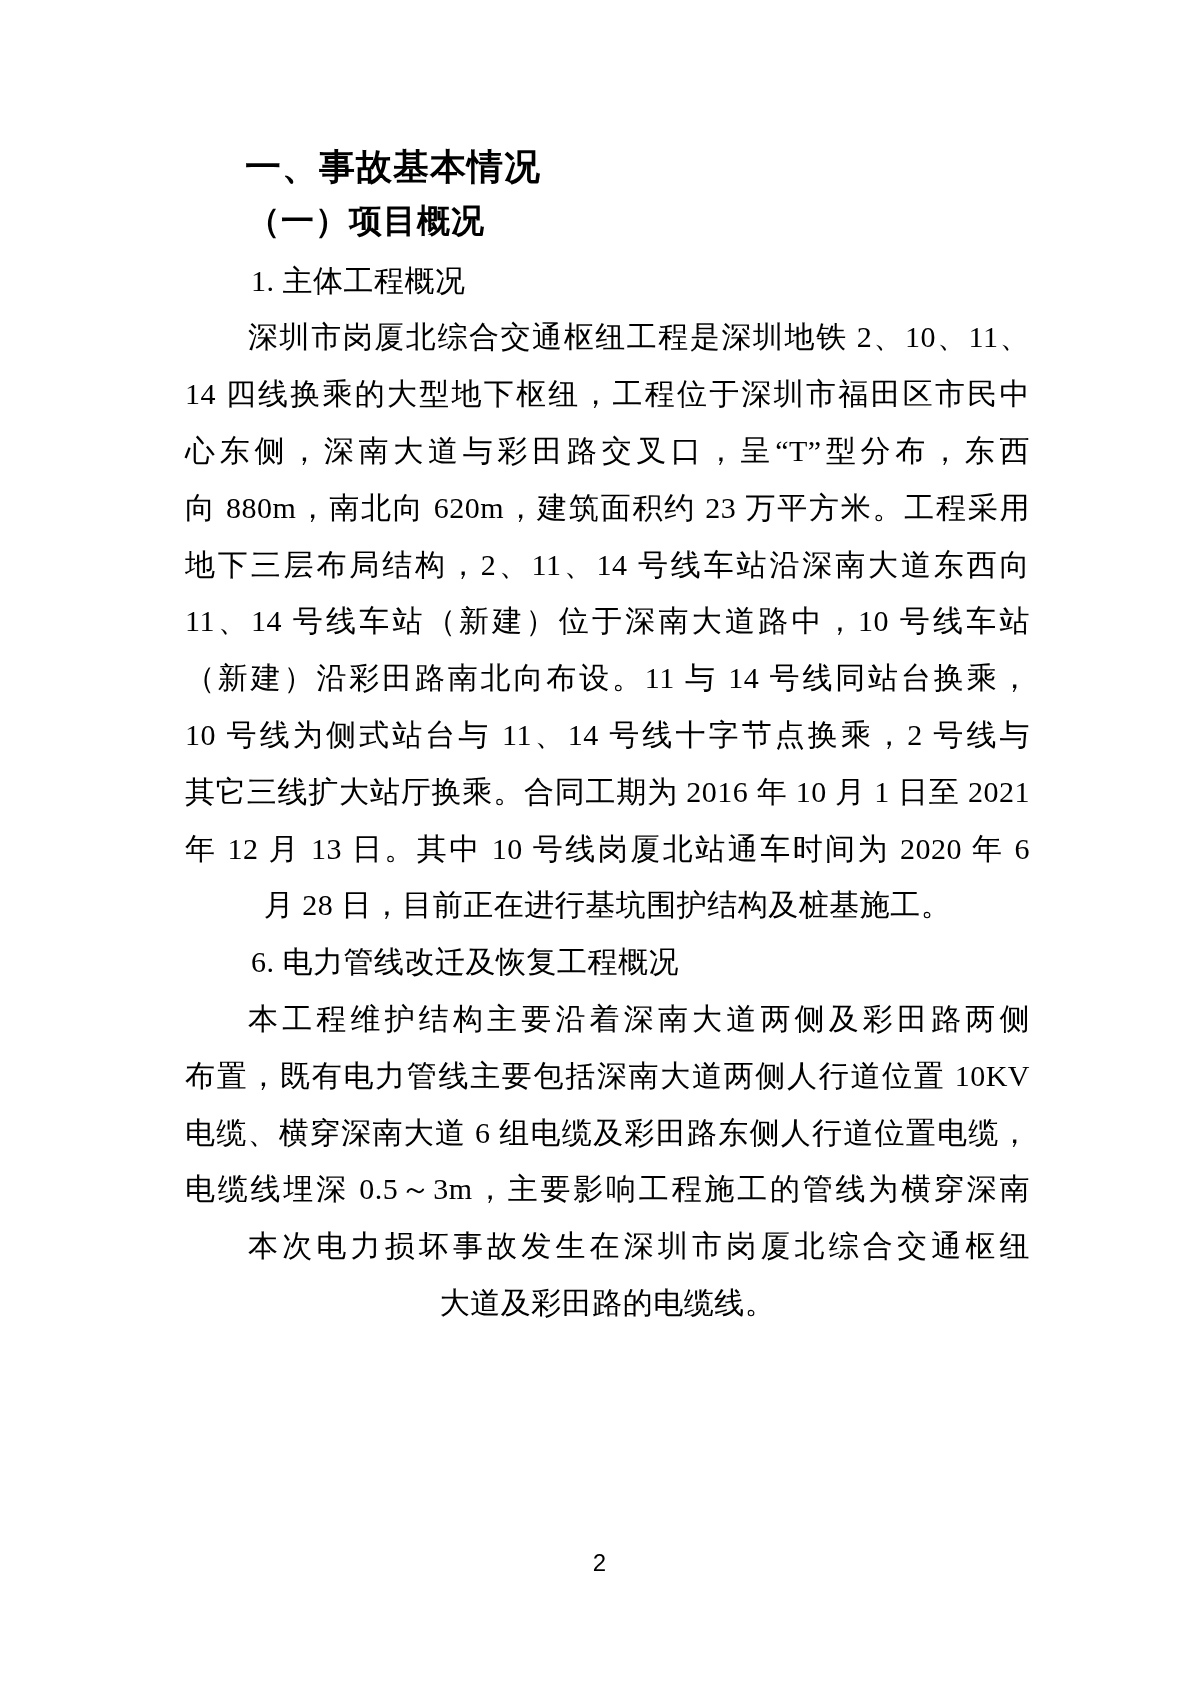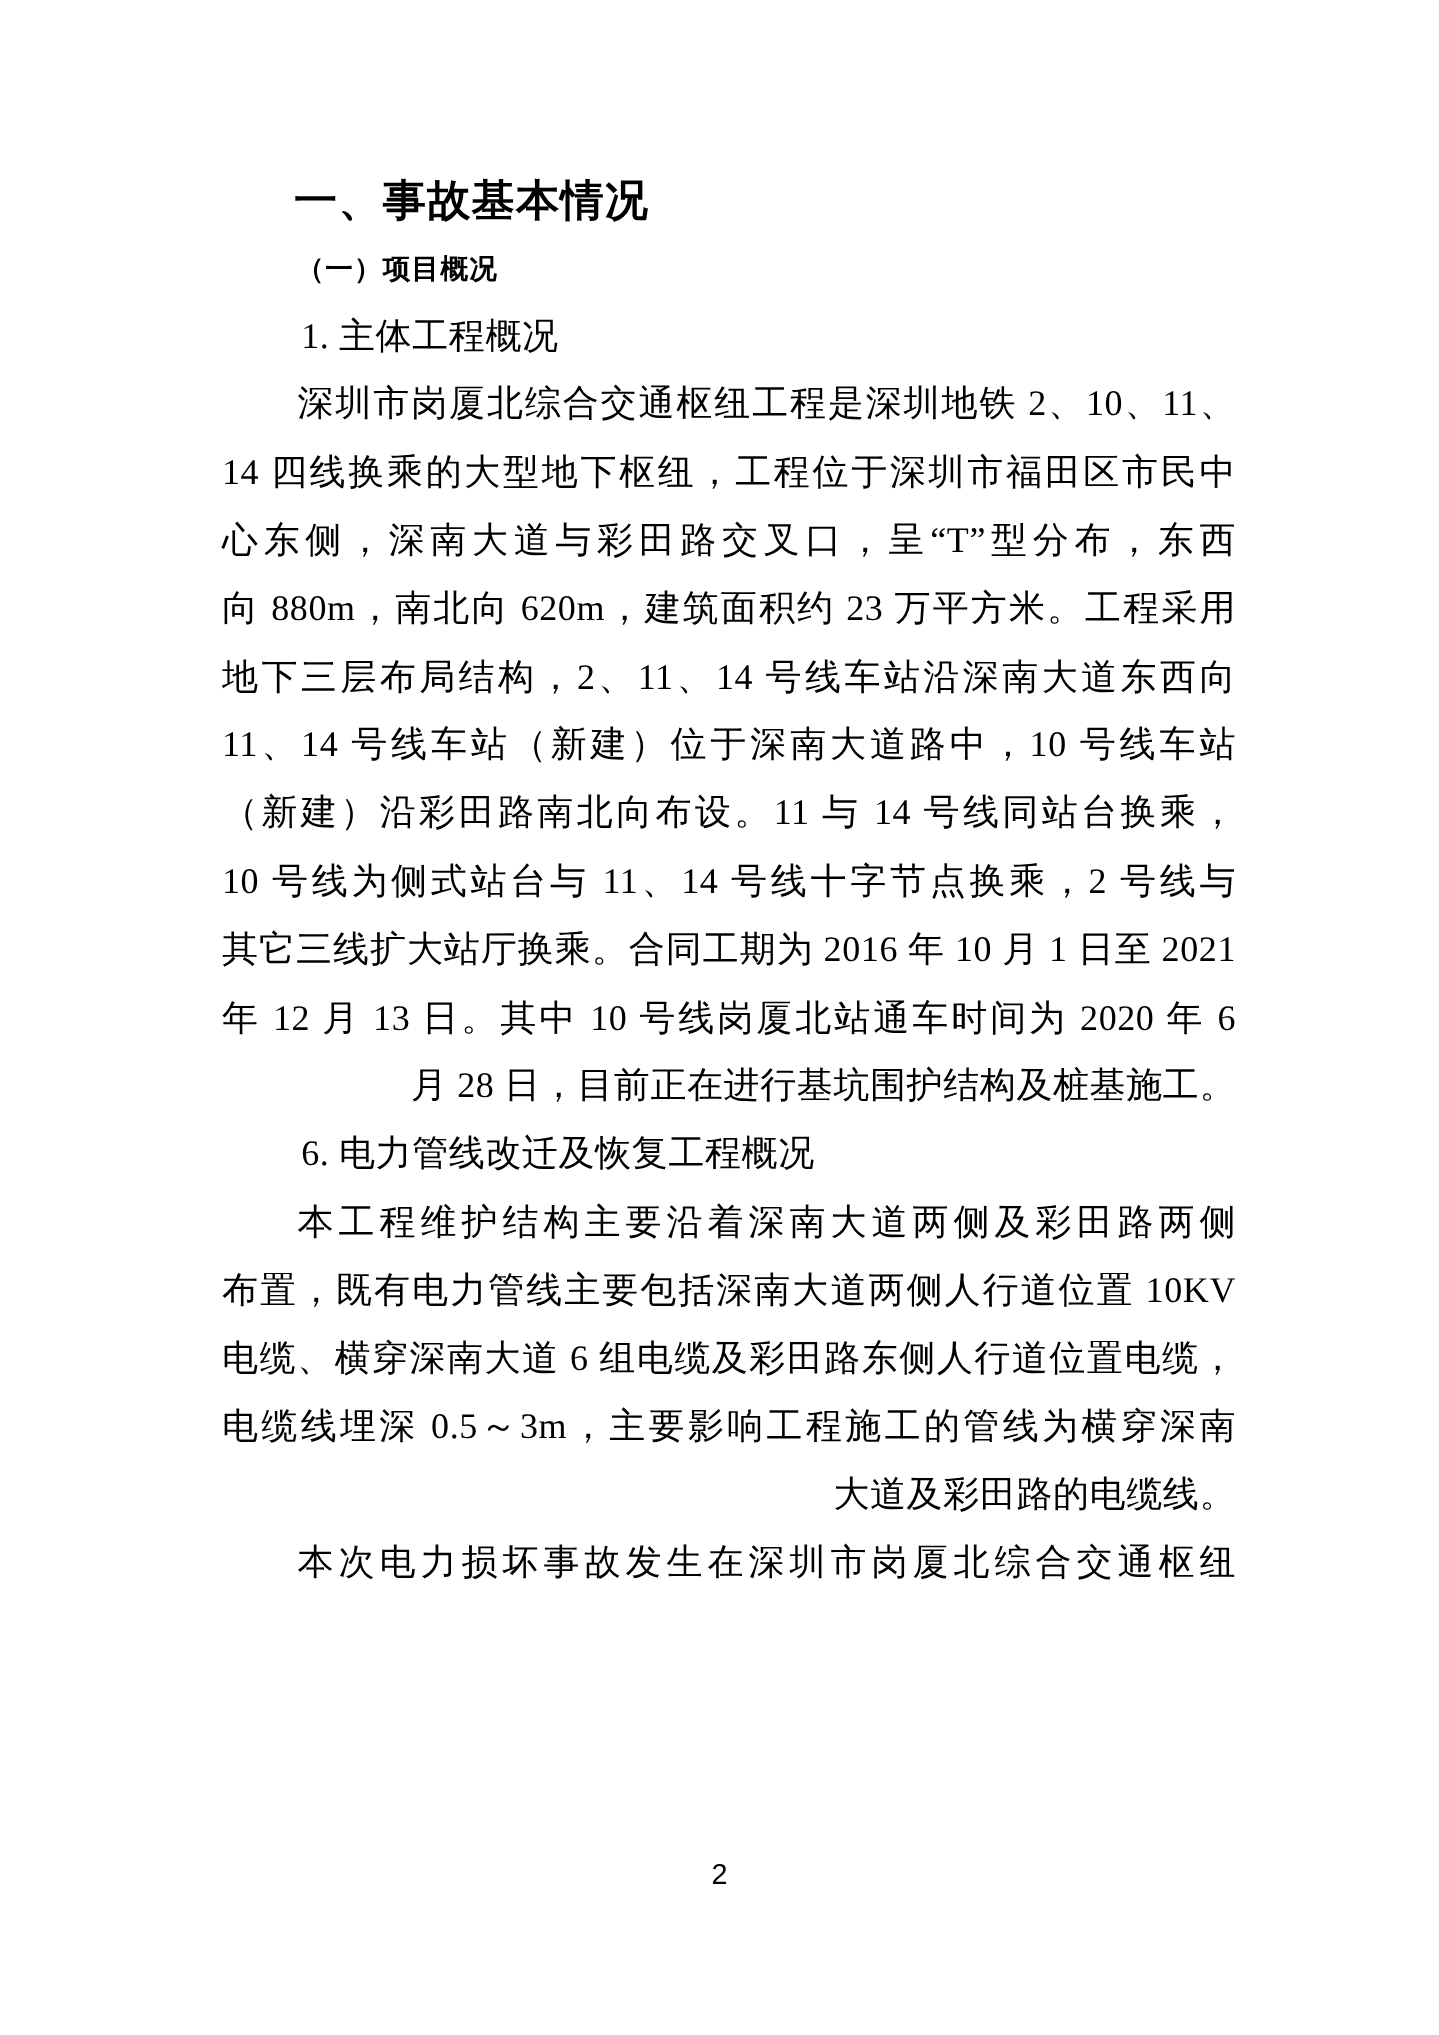--- a/index.html
+++ b/index.html
@@ -38,23 +38,23 @@
   
   .ln.h1 {
     font-family: "Liberation Sans", "DejaVu Sans", sans-serif;
     font-weight: 700;
     font-size: 36px;
     padding-left: 60px;
     letter-spacing: 1px;
   }
   
   .ln.h2 {
-    font-family: Liberation Sans, sans-serif;
+    font-family: Liberation Mono, monospace;
     font-weight: 700;
-    font-size: 23px;
+    font-size: 33px;
     padding-left: 62px;
     letter-spacing: 1px;
   }
   
   .ln.h3 {
     padding-left: 66px;
   }
   
   .ln.full {
     text-align: justify;
@@ -63,21 +63,21 @@
   }
   
   .ln.first {
     text-indent: 63px;
     text-align: justify;
     text-align-last: justify;
     text-justify: inter-character;
   }
   
   .ln.last {
-    text-align: right;
+    text-align: center;
   }
   .pagenum {
     position: absolute;
     left: 0;
     top: 1548px;
     width: 1199px;
     text-align: center;
     font-family: "Liberation Sans", "DejaVu Sans", sans-serif;
     font-size: 24px;
     line-height: 30px;
@@ -101,17 +101,17 @@
     <div class="ln full">（新建）沿彩田路南北向布设。11 与 14 号线同站台换乘，</div>
     <div class="ln full">10 号线为侧式站台与 11、14 号线十字节点换乘，2 号线与</div>
     <div class="ln full">其它三线扩大站厅换乘。合同工期为 2016 年 10 月 1 日至 2021</div>
     <div class="ln full">年 12 月 13 日。其中 10 号线岗厦北站通车时间为 2020 年 6</div>
     <div class="ln last">月 28 日，目前正在进行基坑围护结构及桩基施工。</div>
     <div class="ln h3">6. 电力管线改迁及恢复工程概况</div>
     <div class="ln first">本工程维护结构主要沿着深南大道两侧及彩田路两侧</div>
     <div class="ln full">布置，既有电力管线主要包括深南大道两侧人行道位置 10KV</div>
     <div class="ln full">电缆、横穿深南大道 6 组电缆及彩田路东侧人行道位置电缆，</div>
     <div class="ln full">电缆线埋深 0.5～3m，主要影响工程施工的管线为横穿深南</div>
+    <div class="ln first">本次电力损坏事故发生在深圳市岗厦北综合交通枢纽</div>
     <div class="ln last">大道及彩田路的电缆线。</div>
-    <div class="ln first">本次电力损坏事故发生在深圳市岗厦北综合交通枢纽</div>
   </div>
   <div class="pagenum">2</div>
 </div>
 
 </body></html>

